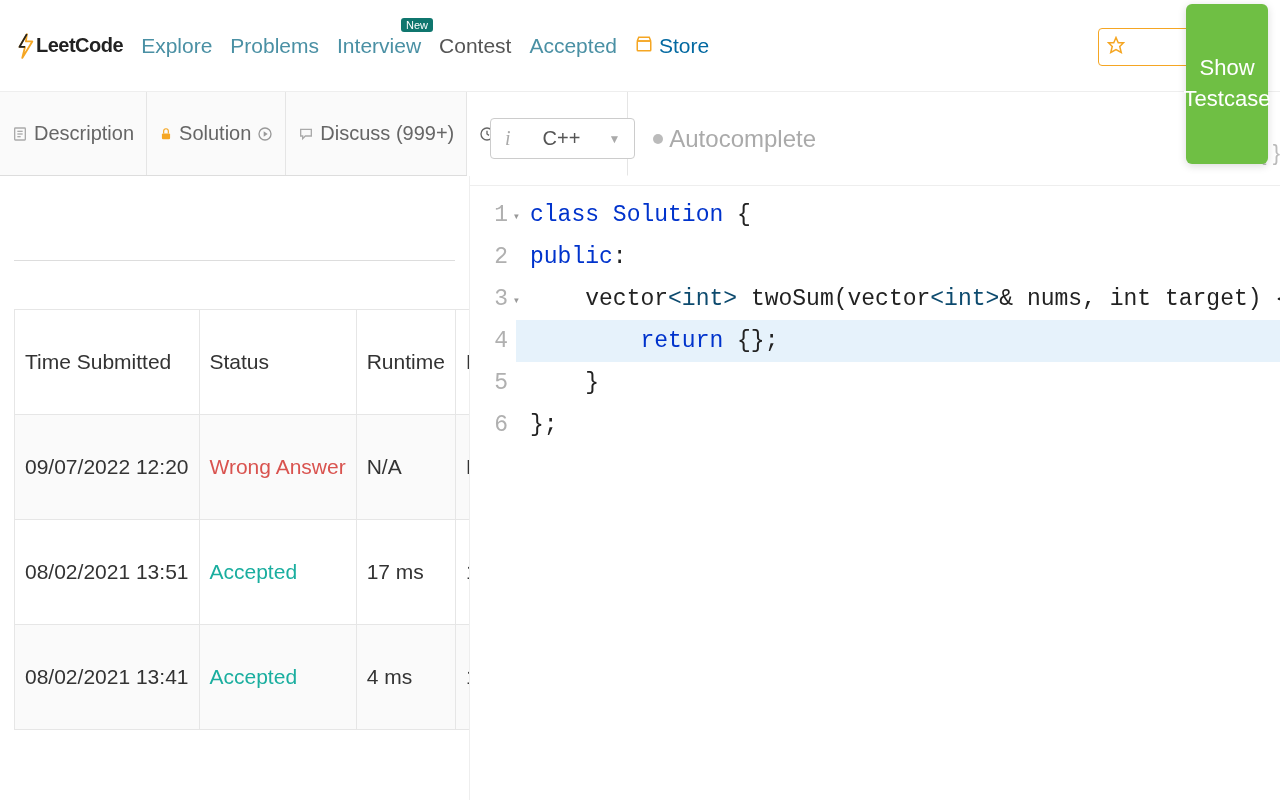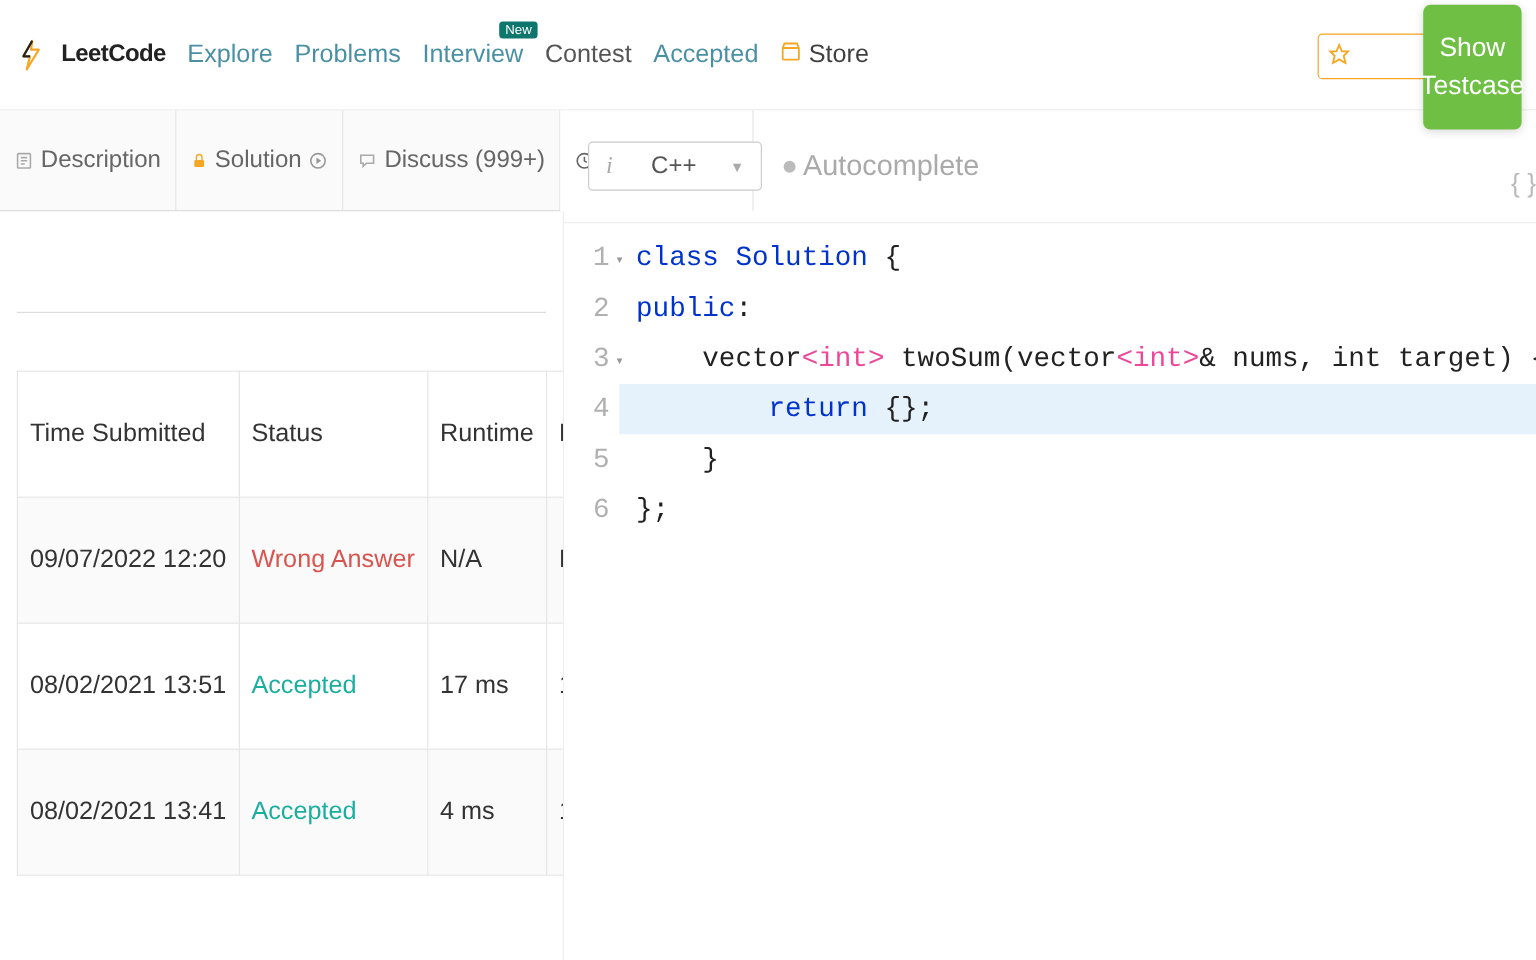--- a/index.html
+++ b/index.html
@@ -18,21 +18,21 @@
     display: flex;
     align-items: center;
     height: 92px;
     padding: 0 14px;
     border-bottom: 1px solid #eee;
     position: relative;
   }
   .logo {
     display: flex;
     align-items: center;
-    gap: 15px;
+    gap: 0;
     margin-right: 18px;
   }
   .logo-mark {
     width: 22px;
     height: 30px;
     position: relative;
   }
   .logo-mark svg { display:block; }
   .logo-text {
     font-weight: 600;
@@ -54,21 +54,21 @@
     position: absolute;
     top: -16px;
     right: -12px;
     background: #0f766e;
     color: #fff;
     font-size: 11px;
     font-weight: 500;
     padding: 1px 5px;
     border-radius: 3px;
   }
-  .store-link { color: #404040; display: flex; align-items:center; gap:6px;}
+  .store-link { color: #0369a1; display: flex; align-items:center; gap:6px;}
   .store-icon { color:#f5a623; }
 
   .star-btn {
     position: absolute;
     right: 62px;
     top: 28px;
     border: 1px solid #f5a623;
     border-radius: 4px;
     padding: 6px 8px;
     color: #f5a623;
@@ -79,21 +79,21 @@
     overflow:hidden;
   }
 
   .testcase-btn {
     position: absolute;
     right: 12px;
     top: 4px;
     background: #6fbf44;
     color: #fff;
     width: 82px;
-    height: 104px;
+    height: 160px;
     border-radius: 6px;
     display: flex;
     align-items: center;
     justify-content: center;
     text-align: center;
     font-size: 22px;
     font-weight: 400;
     box-shadow: 0 2px 8px rgba(0,0,0,0.15);
     line-height: 1.4;
     z-index: 20;
@@ -247,21 +247,21 @@
     top:2px;
   }
   .code {
     flex: 1;
     white-space: pre;
   }
   .code .line { height: 42px; padding-left: 14px;}
   .code .hl { background: #e6f2fb; }
   .tok-kw { color: #0033cc; text-align: right; }
   .tok-type { color: #0033cc; }
-  .tok-gen { color: #ec4899; }
+  .tok-gen { color: #0c4a6e; }
   .tok-plain { color: #222; }
 </style>
 </head>
 <body>
 
 <div class="topnav">
   <div class="logo">
     <span class="logo-mark">
       <svg viewBox="0 0 24 30" width="22" height="30">
         <path d="M14 2 L6 16 L12 16 L9 28 L20 10 L13 10 Z" fill="none" stroke="#f5a623" stroke-width="2" stroke-linejoin="round"></path>

